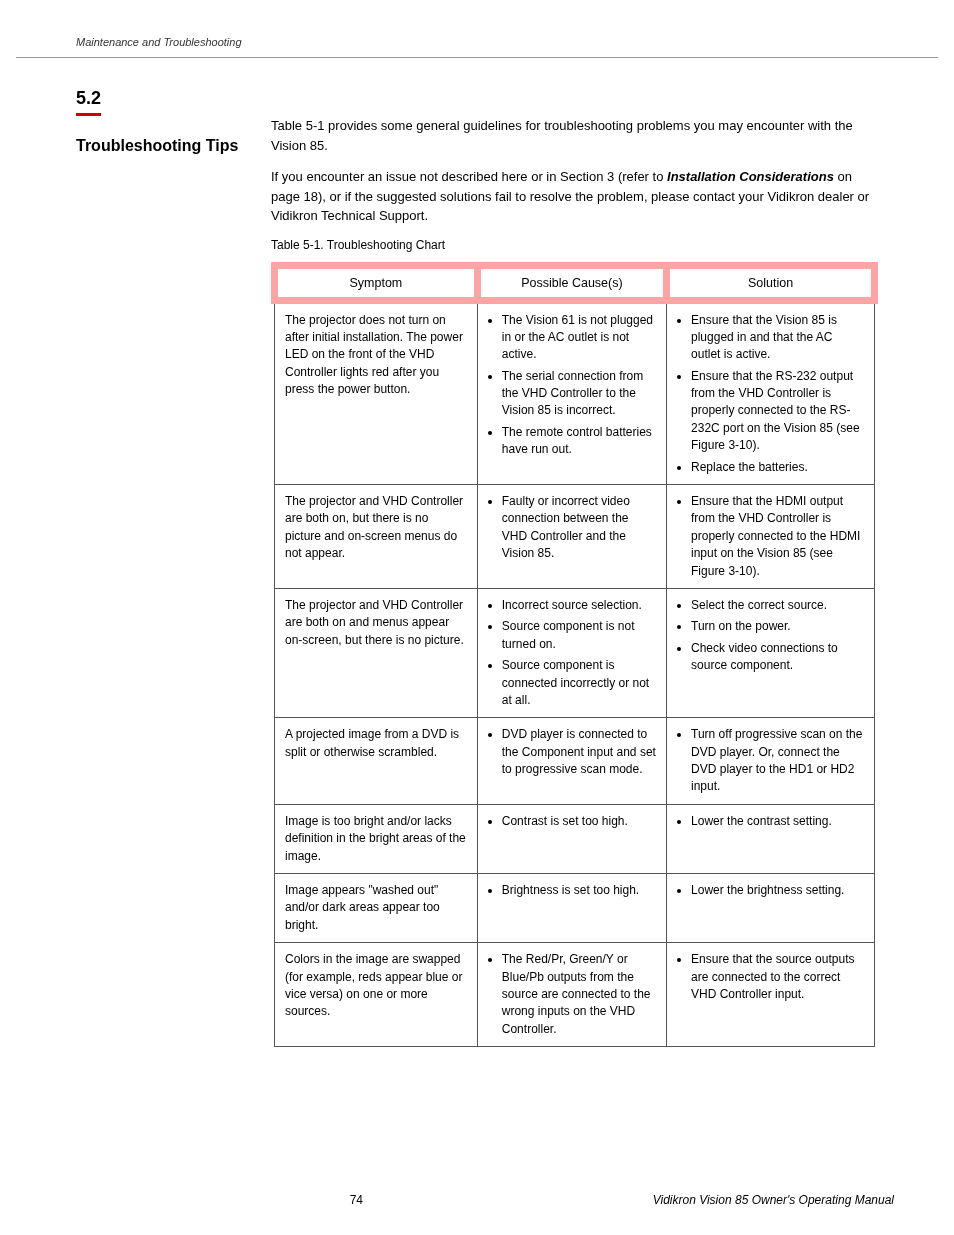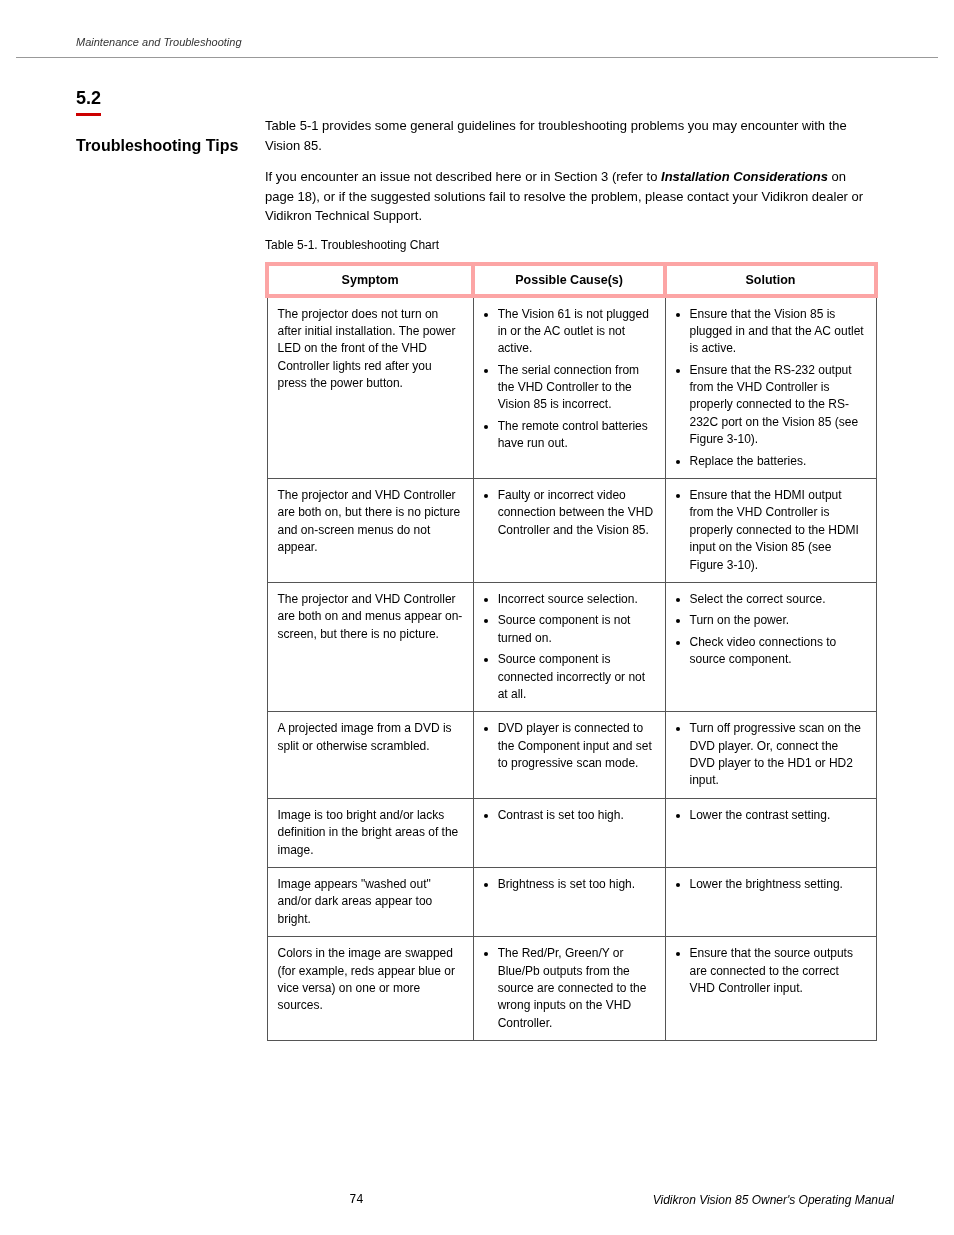--- a/index.html
+++ b/index.html
@@ -24,21 +24,21 @@
     .top-bar-text {
       font-size: 11px;
       font-style: italic;
       color: #333;
     }
     .content {
       padding: 30px 60px 60px 60px;
     }
     .section-layout {
       display: flex;
-      gap: 24px;
+      gap: 30px;
       margin-bottom: 20px;
     }
     .section-heading {
       min-width: 165px;
       max-width: 165px;
     }
     .section-number {
       font-size: 18px;
       font-weight: bold;
       display: block;
@@ -67,23 +67,23 @@
       margin-bottom: 10px;
     }
     .trouble-table {
       width: 100%;
       border-collapse: collapse;
       border: 1px solid #555;
       font-size: 12px;
     }
     .trouble-table th {
       background: #fff;
-      border: 4px solid #fca5a5;
+      border: 7px solid #fca5a5;
       padding: 7px 10px;
-      font-weight: bold;
+      font-weight: normal;
       text-align: center;
       font-size: 12.5px;
     }
     .trouble-table td {
       border: 1px solid #555;
       padding: 8px 10px;
       vertical-align: top;
       line-height: 1.45;
     }
     .trouble-table td ul {
@@ -102,21 +102,20 @@
       left: 60px;
       right: 60px;
       display: flex;
       justify-content: space-between;
       align-items: center;
       font-size: 12px;
     }
     .page-number {
       text-align: center;
       flex: 1;
-      font-family: Liberation Mono, monospace;
     }
     .footer-right {
       text-align: right;
       font-style: italic;
     }
     .footer-left {
       font-style: italic;
     }
     .red-underline {
       border-bottom: 3px solid #cc0000;

